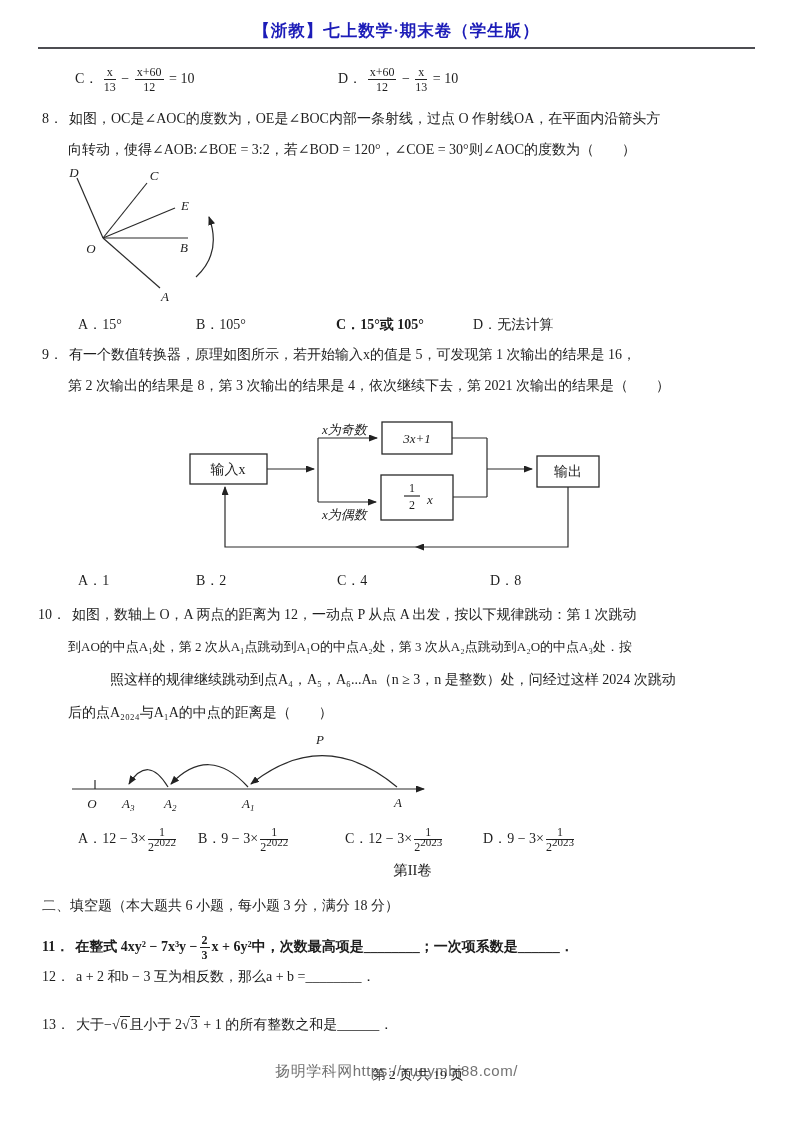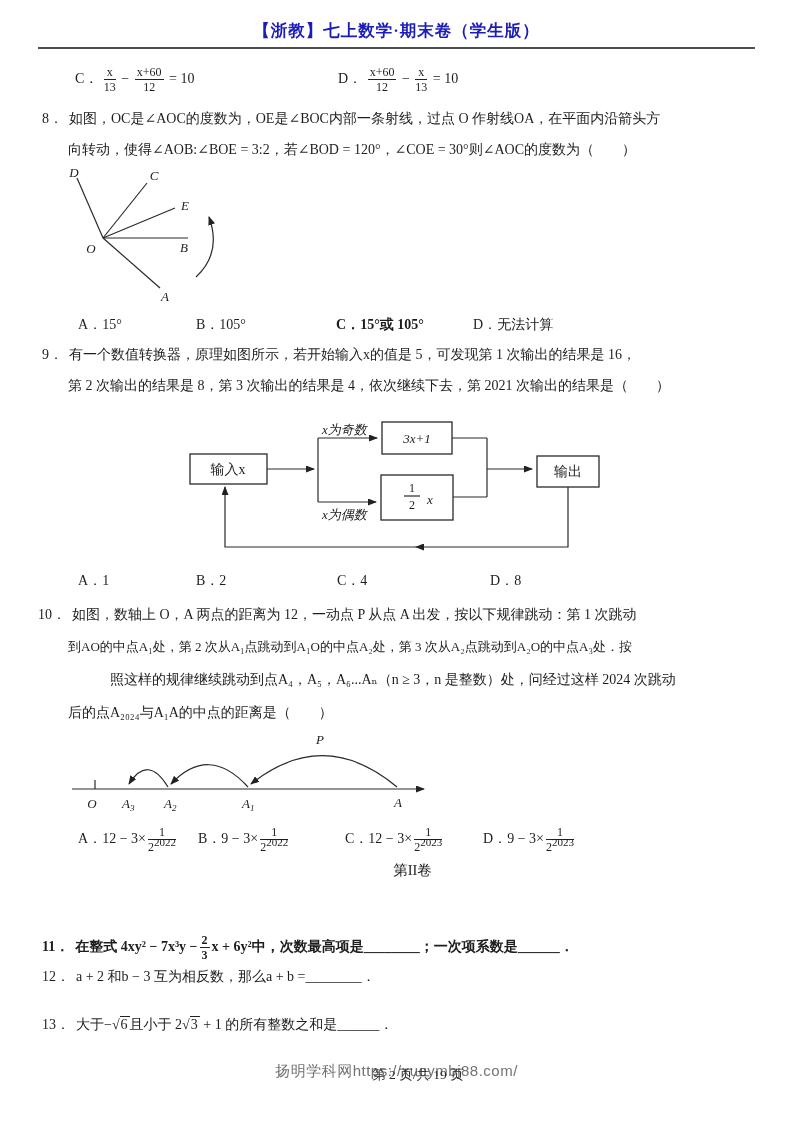--- a/index.html
+++ b/index.html
@@ -168,20 +168,21 @@
     <span>B．</span><span>9 − 3×</span><span class="frac"><span class="fn">1</span><span class="fd"><span>2</span><sup class="exp">2022</sup></span></span>
   </div>
   <div class="optgrp" style="left:345px; top:822px; height:34px; line-height:34px;">
     <span>C．</span><span>12 − 3×</span><span class="frac"><span class="fn">1</span><span class="fd"><span>2</span><sup class="exp">2023</sup></span></span>
   </div>
   <div class="optgrp" style="left:483px; top:822px; height:34px; line-height:34px;">
     <span>D．</span><span>9 − 3×</span><span class="frac"><span class="fn">1</span><span class="fd"><span>2</span><sup class="exp">2023</sup></span></span>
   </div>
 
   <div class="center-line" style="top:861px; font-size:14.5px;">第II卷</div>
+  <div class="t" style="left:42px; top:897px;">二、填空题（本大题共 6 小题，每小题 3 分，满分 18 分）</div>
 
   <div class="t" style="left:42px; top:932px; height:30px; line-height:30px;font-weight:bold;">
     <span class="qnum">11．</span><span>在整式 4xy² − 7x³y −</span><span class="frac"><span class="fn">2</span><span class="fd">3</span></span><span>x + 6y²中，次数最高项是</span><span>________</span><span>；一次项系数是</span><span>______</span><span>．</span>
   </div>
 
   <div class="t" style="left:42px; top:960px;margin-top:8px;">
     <span class="qnum">12．</span><span>a + 2 和b − 3 互为相反数，那么a + b =</span><span>________</span><span>．</span>
   </div>
 
   <div class="t" style="left:42px; top:1016px;">

